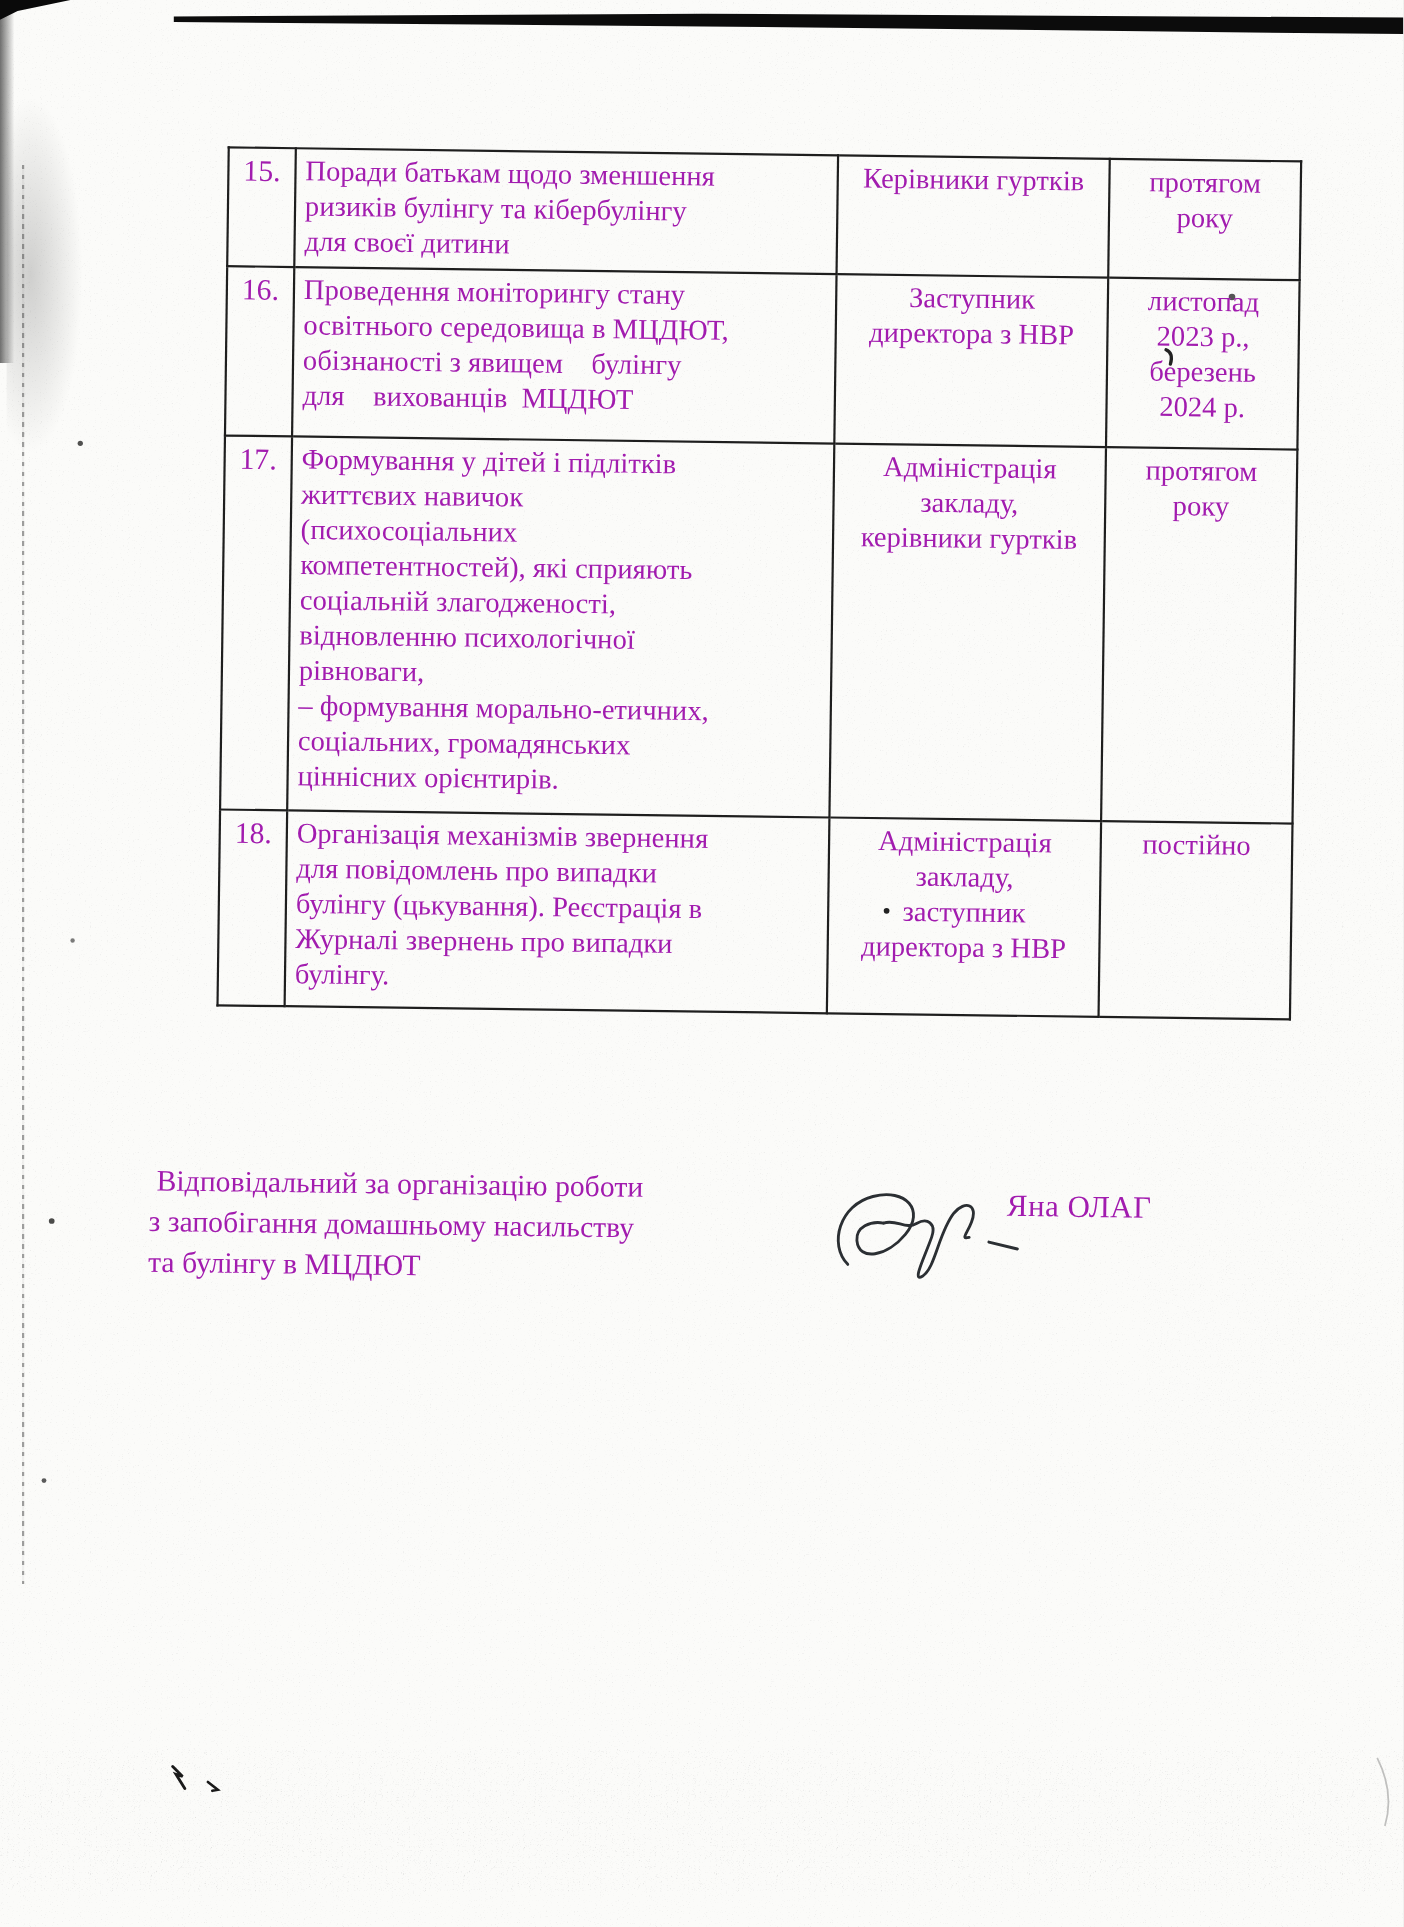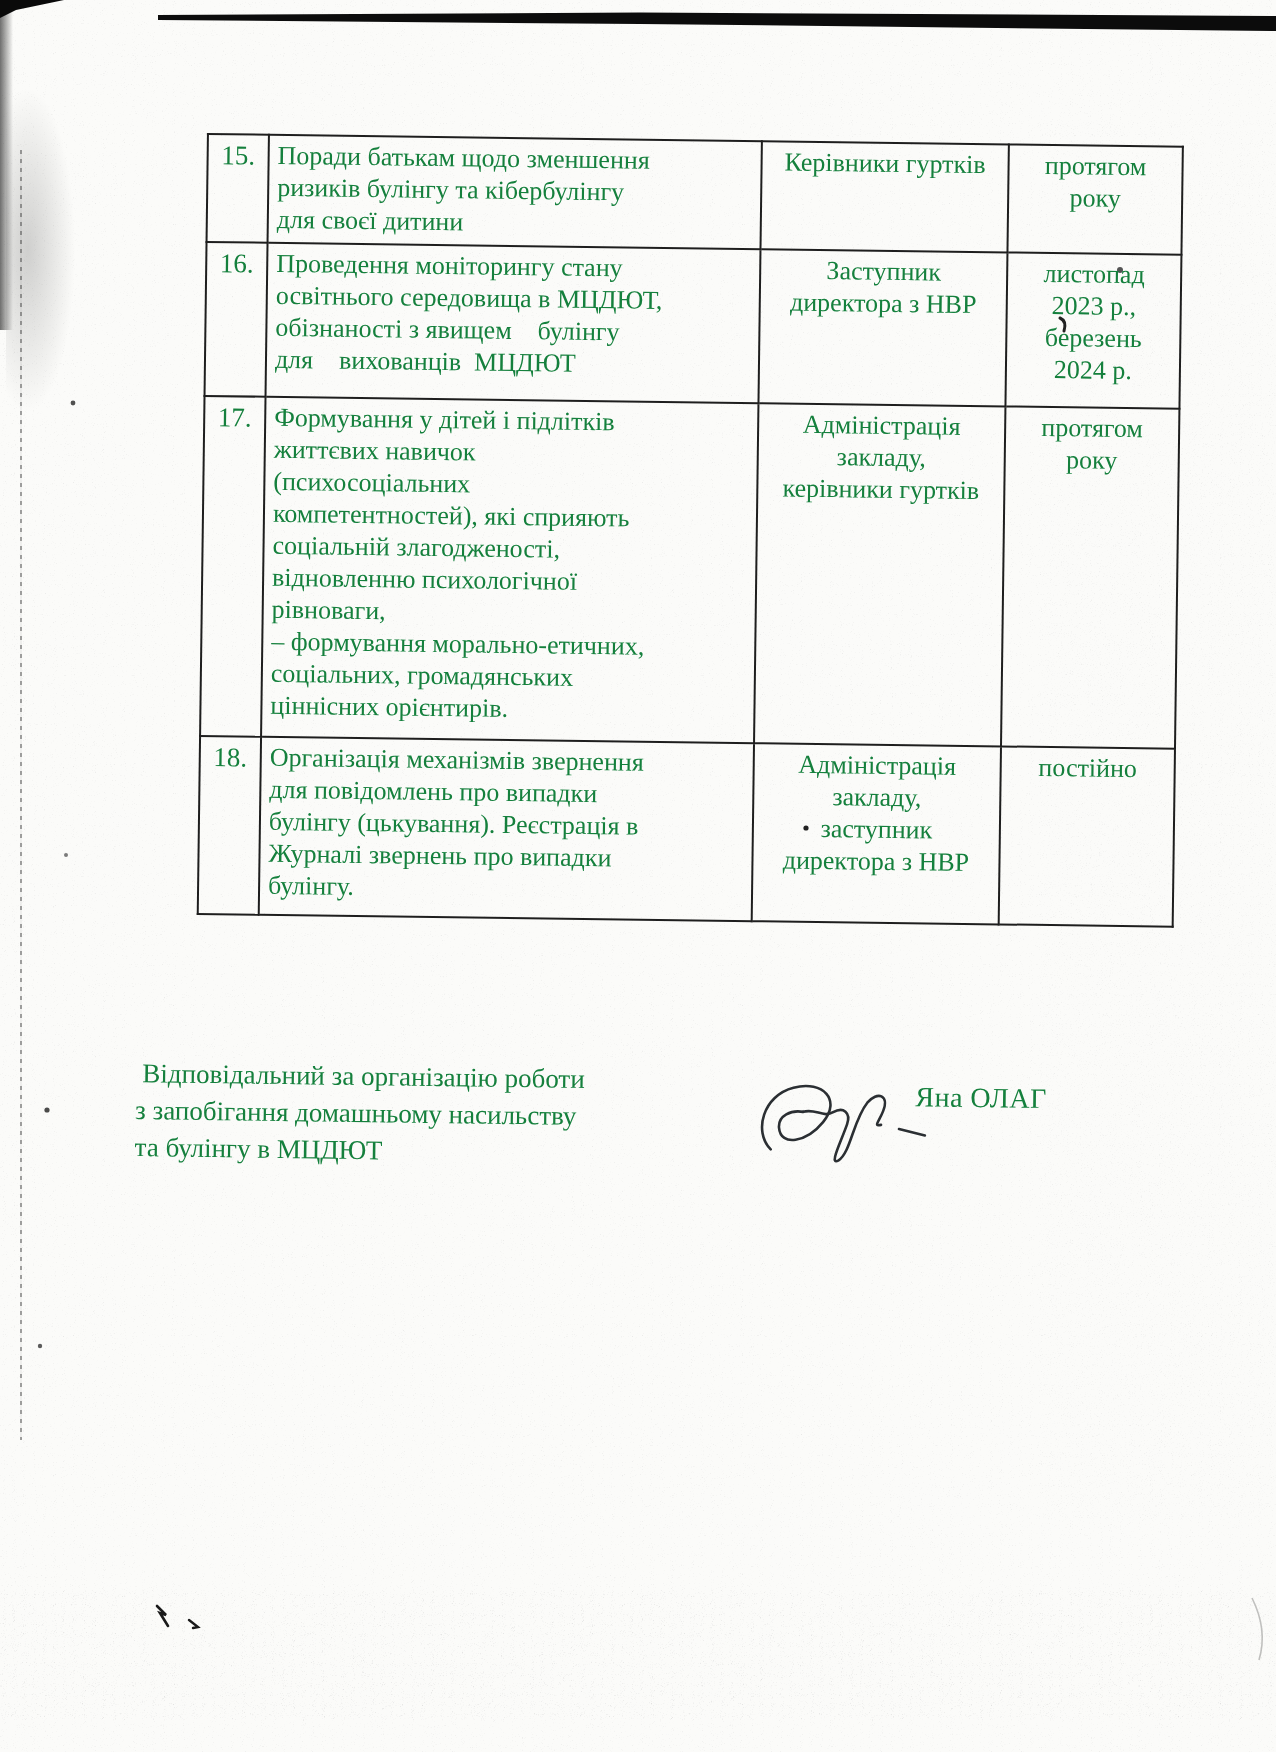--- a/index.html
+++ b/index.html
@@ -3,21 +3,21 @@
 <meta charset="utf-8">
 <style>
   html,body{margin:0;padding:0;background:#e8e8e6;}
   .page{
     position:relative;
     width:1276px;height:1752px;
     margin:0 auto;
     background:#fbfbf9;
     overflow:hidden;
     font-family:"Liberation Serif","DejaVu Serif",serif;
-    color:#15803d;
+    color:#a21caf;
   }
   .grain{position:absolute;left:0;top:0;pointer-events:none;}
   .artifacts{position:absolute;left:0;top:0;pointer-events:none;}
   .edge-shadow{
     position:absolute;left:0;top:0;width:13px;height:330px;
     background:linear-gradient(to right, rgba(25,25,25,.62), rgba(25,25,25,0));
   }
   .edge-cloud{
     position:absolute;left:6px;top:90px;width:120px;height:500px;
     background:radial-gradient(ellipse 55% 45% at 18% 32%, rgba(105,105,105,.30), rgba(105,105,105,0) 72%);

